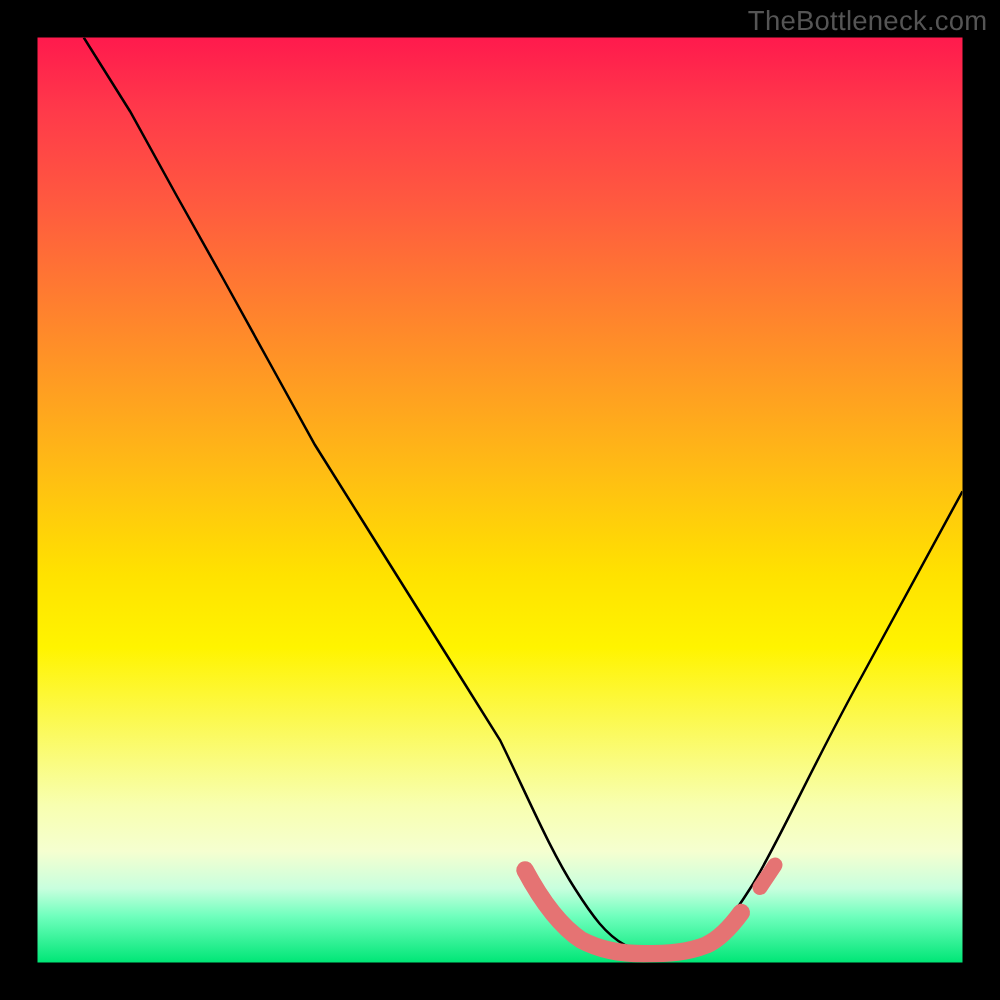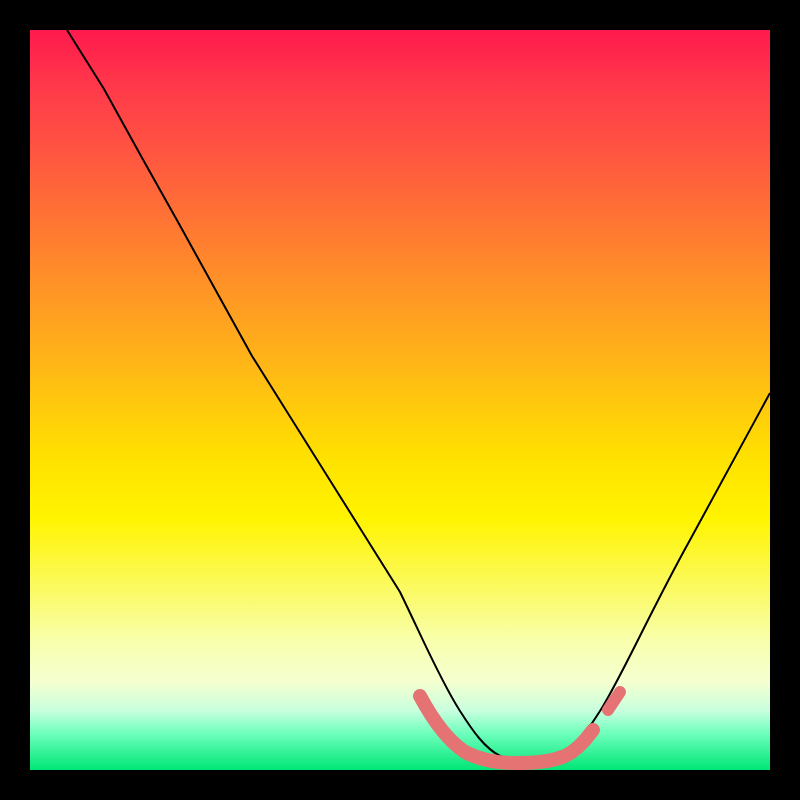--- a/index.html
+++ b/index.html
@@ -57,20 +57,21 @@
     font-size: 22px;
     font-weight: 400;
     letter-spacing: 0.2px;
     z-index: 10;
   }
 </style>
 </head>
 <body>
 
 <div class="frame">
+  <div class="watermark">TheBottleneck.com</div>
   <div class="plot">
     <svg class="curve" viewBox="0 0 740 740" preserveAspectRatio="none">
 
       <path fill="none" stroke="#000000" stroke-width="2" d="M 37 0
                L 74 59
                L 111 126
                L 148 192
                L 185 259
                L 222 326
                L 259 385

